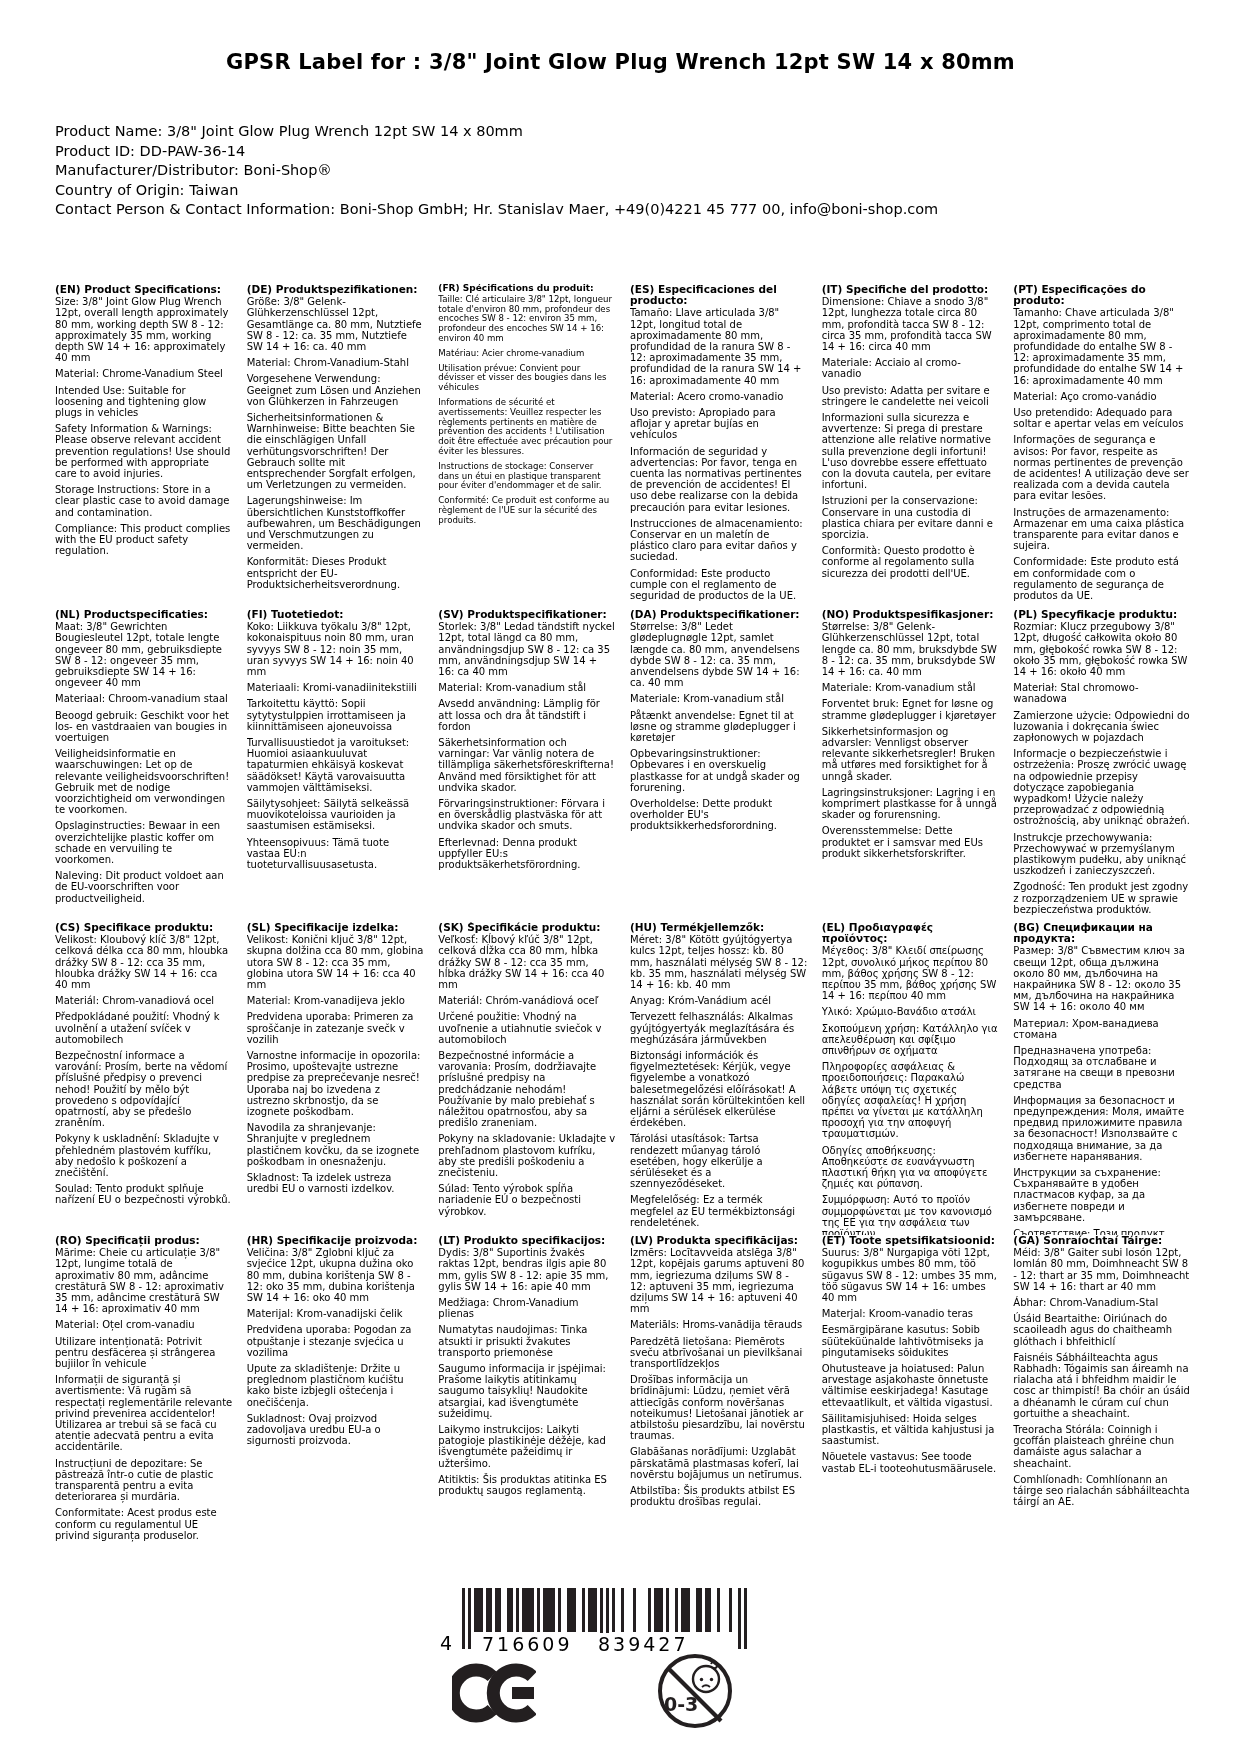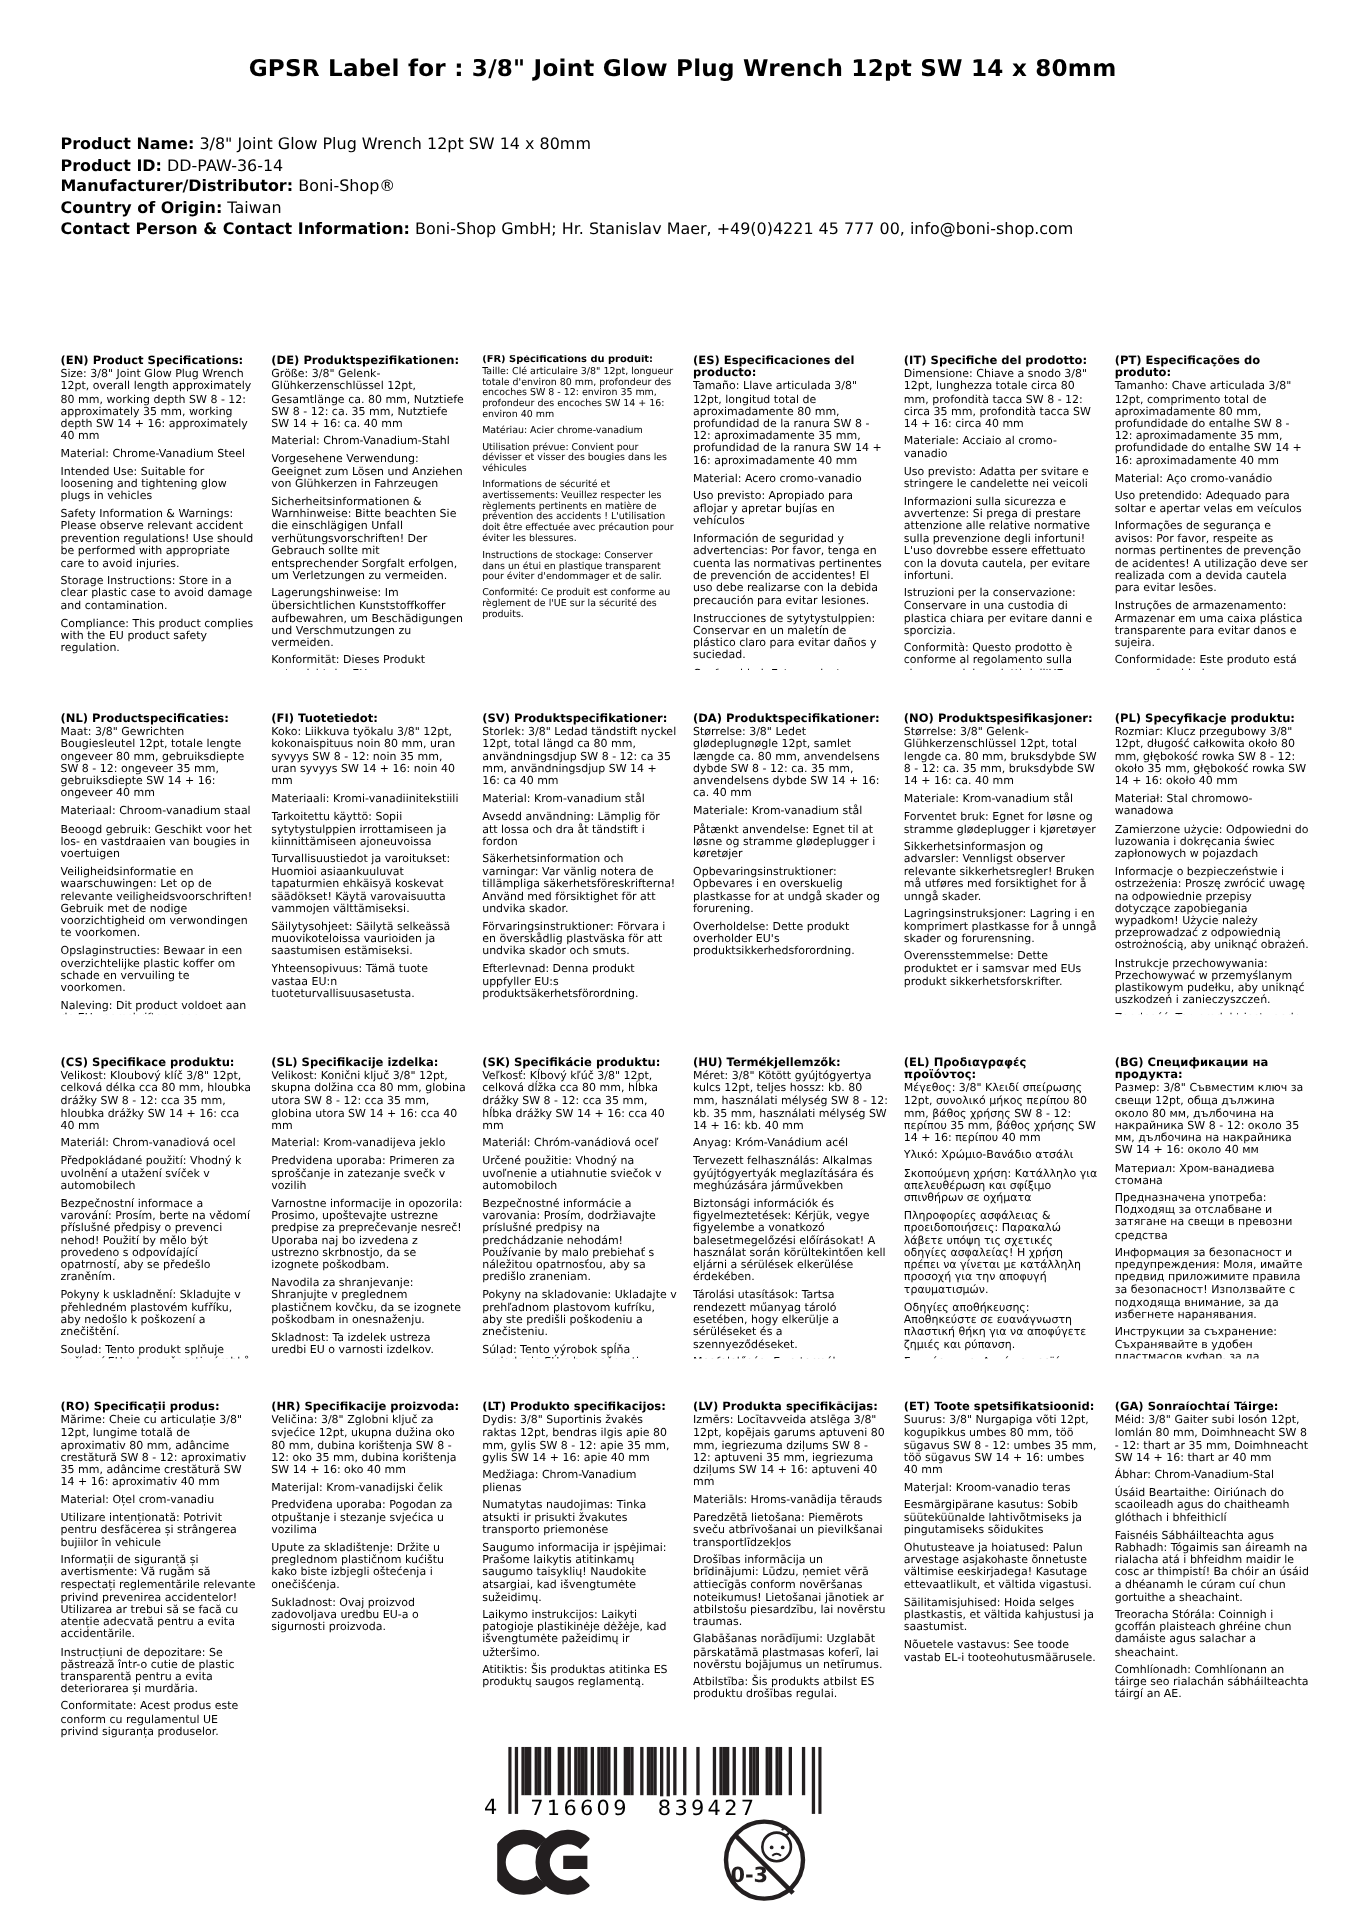--- a/index.html
+++ b/index.html
@@ -9,32 +9,32 @@
     font-family:"DejaVu Sans", sans-serif;
     overflow:hidden;
   }
   .doc-title {
     position:absolute; top:50px; left:0; width:100%;
     text-align:center; font-size:21px; font-weight:bold;
     letter-spacing:0.2px;
   }
   .product-info { position:absolute; left:55px; top:122px; font-size:14.5px; line-height:19.5px; }
   .info-line { white-space:nowrap; }
-  .info-line b { font-weight:bold; }
+  .info-line b { font-weight:normal; }
   .info-line span.val { font-weight:normal; }
 
   .lang-grid {
     position:absolute; left:55px; top:284px; width:1136px;
     display:grid;
     grid-template-columns:repeat(6, 1fr);
     column-gap:14px;
     grid-template-rows:325px 313px 313px auto;
     grid-auto-flow:column;
   }
-  .lang-block { font-size:10px; line-height:11.2px; overflow:hidden;margin-top:39px; }
+  .lang-block { font-size:10px; line-height:11.2px; overflow:hidden; }
   .lang-block.small { font-size:8.6px; line-height:9.8px; }
   .lang-header { font-weight:bold; font-size:10.5px; margin:0 0 1px 0; }
   .lang-block.small .lang-header { font-size:9px; }
   .lang-p { margin:0 0 5px 0; }
 
   
   .barcode-wrap { position:absolute; left:440px; top:1588px; width:312px; height:64px; }
   .barcode-first { position:absolute; left:0px; bottom:-2px; font-size:19px; }
   .barcode-svg { position:absolute; left:22px; top:0; }
   .barcode-group { position:absolute; bottom:-3px; font-size:19px; letter-spacing:3px; background:#fff; padding:0 2px; }
@@ -166,21 +166,21 @@
         <p class="lang-p">Saugumo informacija ir įspėjimai: Prašome laikytis atitinkamų saugumo taisyklių! Naudokite atsargiai, kad išvengtumėte sužeidimų.</p>
         <p class="lang-p">Laikymo instrukcijos: Laikyti patogioje plastikinėje dėžėje, kad išvengtumėte pažeidimų ir užteršimo.</p>
         <p class="lang-p">Atitiktis: Šis produktas atitinka ES produktų saugos reglamentą.</p>
       </div>
       <div class="lang-block">
         <div class="lang-header">(ES) Especificaciones del producto:</div>
         <p class="lang-p">Tamaño: Llave articulada 3/8" 12pt, longitud total de aproximadamente 80 mm, profundidad de la ranura SW 8 - 12: aproximadamente 35 mm, profundidad de la ranura SW 14 + 16: aproximadamente 40 mm</p>
         <p class="lang-p">Material: Acero cromo-vanadio</p>
         <p class="lang-p">Uso previsto: Apropiado para aflojar y apretar bujías en vehículos</p>
         <p class="lang-p">Información de seguridad y advertencias: Por favor, tenga en cuenta las normativas pertinentes de prevención de accidentes! El uso debe realizarse con la debida precaución para evitar lesiones.</p>
-        <p class="lang-p">Instrucciones de sytytystulppien: Conservar en un maletín de plástico claro para evitar daños y suciedad.</p>
+        <p class="lang-p">Instrucciones de almacenamiento: Conservar en un maletín de plástico claro para evitar daños y suciedad.</p>
         <p class="lang-p">Conformidad: Este producto cumple con el reglamento de seguridad de productos de la UE.</p>
       </div>
       <div class="lang-block">
         <div class="lang-header">(DA) Produktspecifikationer:</div>
         <p class="lang-p">Størrelse: 3/8" Ledet glødeplugnøgle 12pt, samlet længde ca. 80 mm, anvendelsens dybde SW 8 - 12: ca. 35 mm, anvendelsens dybde SW 14 + 16: ca. 40 mm</p>
         <p class="lang-p">Materiale: Krom-vanadium stål</p>
         <p class="lang-p">Påtænkt anvendelse: Egnet til at løsne og stramme glødeplugger i køretøjer</p>
         <p class="lang-p">Opbevaringsinstruktioner: Opbevares i en overskuelig plastkasse for at undgå skader og forurening.</p>
         <p class="lang-p">Overholdelse: Dette produkt overholder EU's produktsikkerhedsforordning.</p>
       </div>

